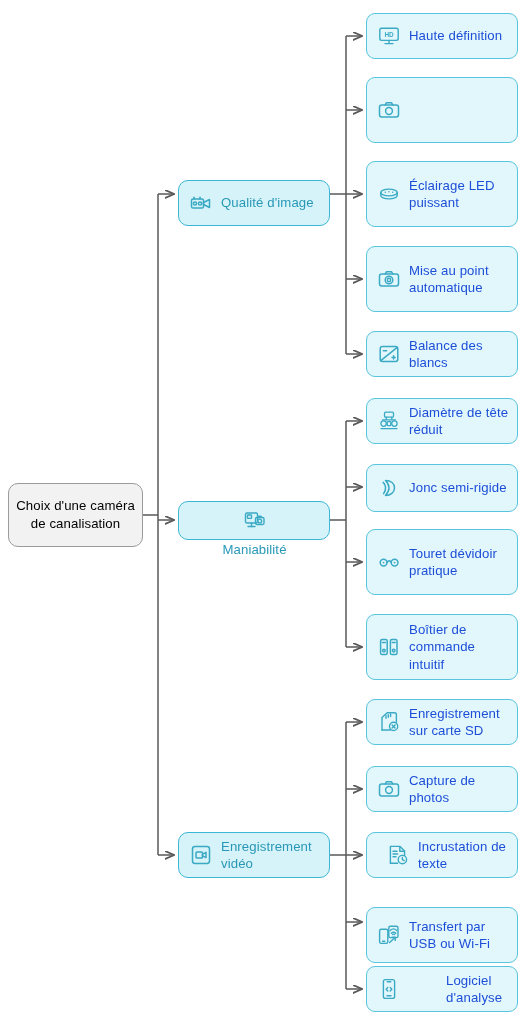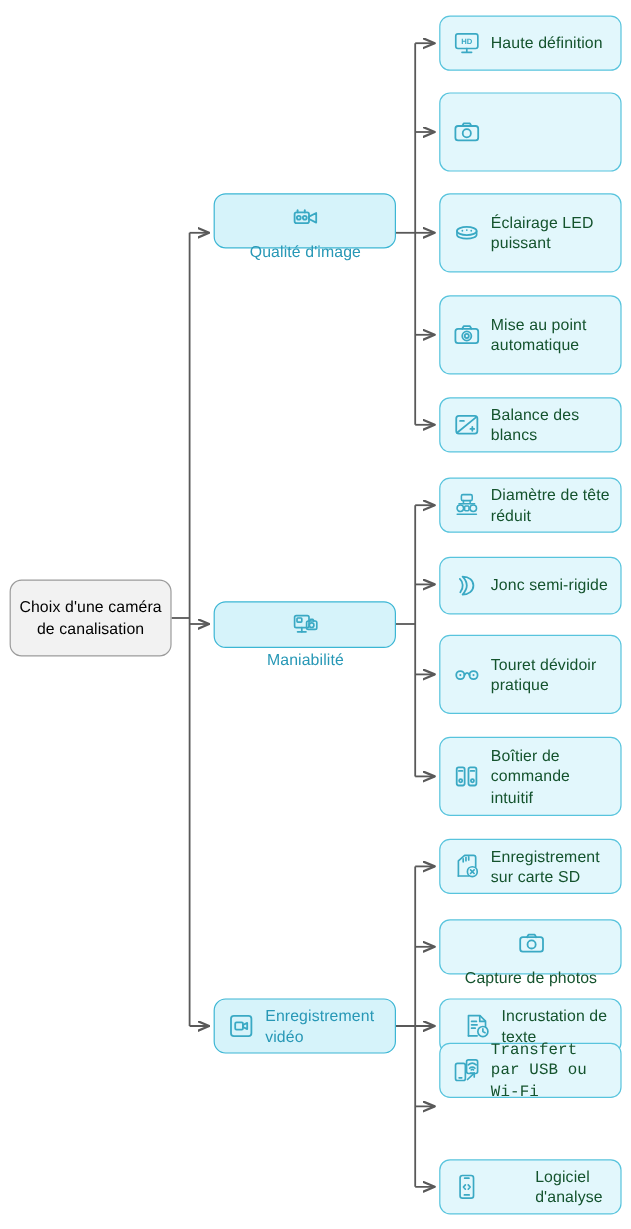--- a/index.html
+++ b/index.html
@@ -61,21 +61,21 @@
   .branch .lbl{color:#2898b6;}
 
   
   .leaf{
     left:366px;
     width:152px;
     background:#e2f7fc;
     border:1.5px solid #58c4dd;
     border-radius:9px;
   }
-  .leaf .lbl{color:#14532d;}
+  .leaf .lbl{color:#1d4ed8;}
 </style>
 </head>
 <body>
 
 <div id="canvas">
 
   <svg id="connectors" viewBox="0 0 526 1024">
     <defs>
       <marker id="arw" markerWidth="7" markerHeight="7" refX="6.2" refY="3" orient="auto">
         <path d="M0,0.3 L6.4,3 L0,5.7" fill="none" stroke="#595959" stroke-width="1.25" stroke-linecap="round" stroke-linejoin="round"></path>
@@ -113,21 +113,21 @@
       <path d="M346,855 L362,855" marker-end="url(#arw)"></path>
       <path d="M346,922 L362,922" marker-end="url(#arw)"></path>
       <path d="M346,989 L362,989" marker-end="url(#arw)"></path>
     </g>
   </svg>
 
   <div class="node root">
     <span class="lbl">Choix d'une caméra de canalisation</span>
   </div>
 
-  <div class="node branch" style="top:161px;height:46px;flex-direction:column;">
+  <div class="node branch" style="top:180px;height:46px;">
     <span class="ico">
       <svg width="24" height="24" viewBox="0 0 24 24" fill="none" stroke="#3aa9c4" stroke-width="1.5" stroke-linecap="round" stroke-linejoin="round">
         <rect x="2.5" y="8" width="12" height="9" rx="1.6"></rect>
         <path d="M14.5 11.5 L20.5 8.5 L20.5 16.5 L14.5 13.5 Z"></path>
         <circle cx="6" cy="12.5" r="1.6"></circle>
         <circle cx="11" cy="12.5" r="1.6"></circle>
         <path d="M5 8 L5 6.2"></path>
           <path d="M11 8 L11 6.2"></path>
       </svg>
     </span>
@@ -282,21 +282,21 @@
           <path d="M11.3 4.6 L11.3 7.2"></path>
           <path d="M13.6 4 L13.6 6.6"></path>
         <circle cx="16.6" cy="16.4" r="4.1"></circle>
         <path d="M15.1 14.9 L18.1 17.9"></path>
           <path d="M18.1 14.9 L15.1 17.9"></path>
       </svg>
     </span>
     <span class="lbl">Enregistrement sur carte SD</span>
   </div>
 
-  <div class="node leaf" style="top:766px;height:46px;flex-direction:column;">
+  <div class="node leaf" style="top:766px;height:46px;">
     <span class="ico">
       <svg width="24" height="24" viewBox="0 0 24 24" fill="none" stroke="#3aa9c4" stroke-width="1.5" stroke-linecap="round" stroke-linejoin="round">
         <rect x="2.5" y="7" width="19" height="12" rx="2.2"></rect>
         <circle cx="12" cy="13" r="3.4"></circle>
         <path d="M8.2 7 L9.4 4.8 L14.6 4.8 L15.8 7"></path>
       </svg>
     </span>
     <span class="lbl">Capture de photos</span>
   </div>
 
@@ -309,21 +309,21 @@
         <path d="M7 8.2 L11 8.2"></path>
           <path d="M7 11 L11.6 11"></path>
           <path d="M7 13.8 L10 13.8"></path>
         <circle cx="16.4" cy="16.6" r="4.2"></circle>
         <path d="M16.4 14.4 L16.4 16.6 L18.2 17.6"></path>
       </svg>
     </span>
     <span class="lbl">Incrustation de texte</span>
   </div>
 
-  <div class="node leaf" style="top:869px;height:46px;font-family:Liberation Mono, monospace;">
+  <div class="node leaf" style="top:907px;height:56px;">
     <span class="ico">
       <svg width="24" height="24" viewBox="0 0 24 24" fill="none" stroke="#3aa9c4" stroke-width="1.4" stroke-linecap="round" stroke-linejoin="round">
         <rect x="2.6" y="6.2" width="8.2" height="14.2" rx="1.7"></rect>
         <path d="M5.6 18.2 L7.8 18.2"></path>
         <rect x="11.8" y="3.2" width="9.2" height="11.4" rx="1.6"></rect>
         <path d="M14.4 10.2 C15.6 9 17.6 9 18.8 10.2"></path>
         <path d="M15.7 11.6 C16.3 11 17 11 17.6 11.6"></path>
         <path d="M13.2 7.4 C15.2 5.6 17.9 5.6 19.8 7.4"></path>
         <path d="M12.6 19.6 L18.2 14.2"></path>
         <path d="M18.2 17.4 L18.2 14.2 L15 14.2"></path>

